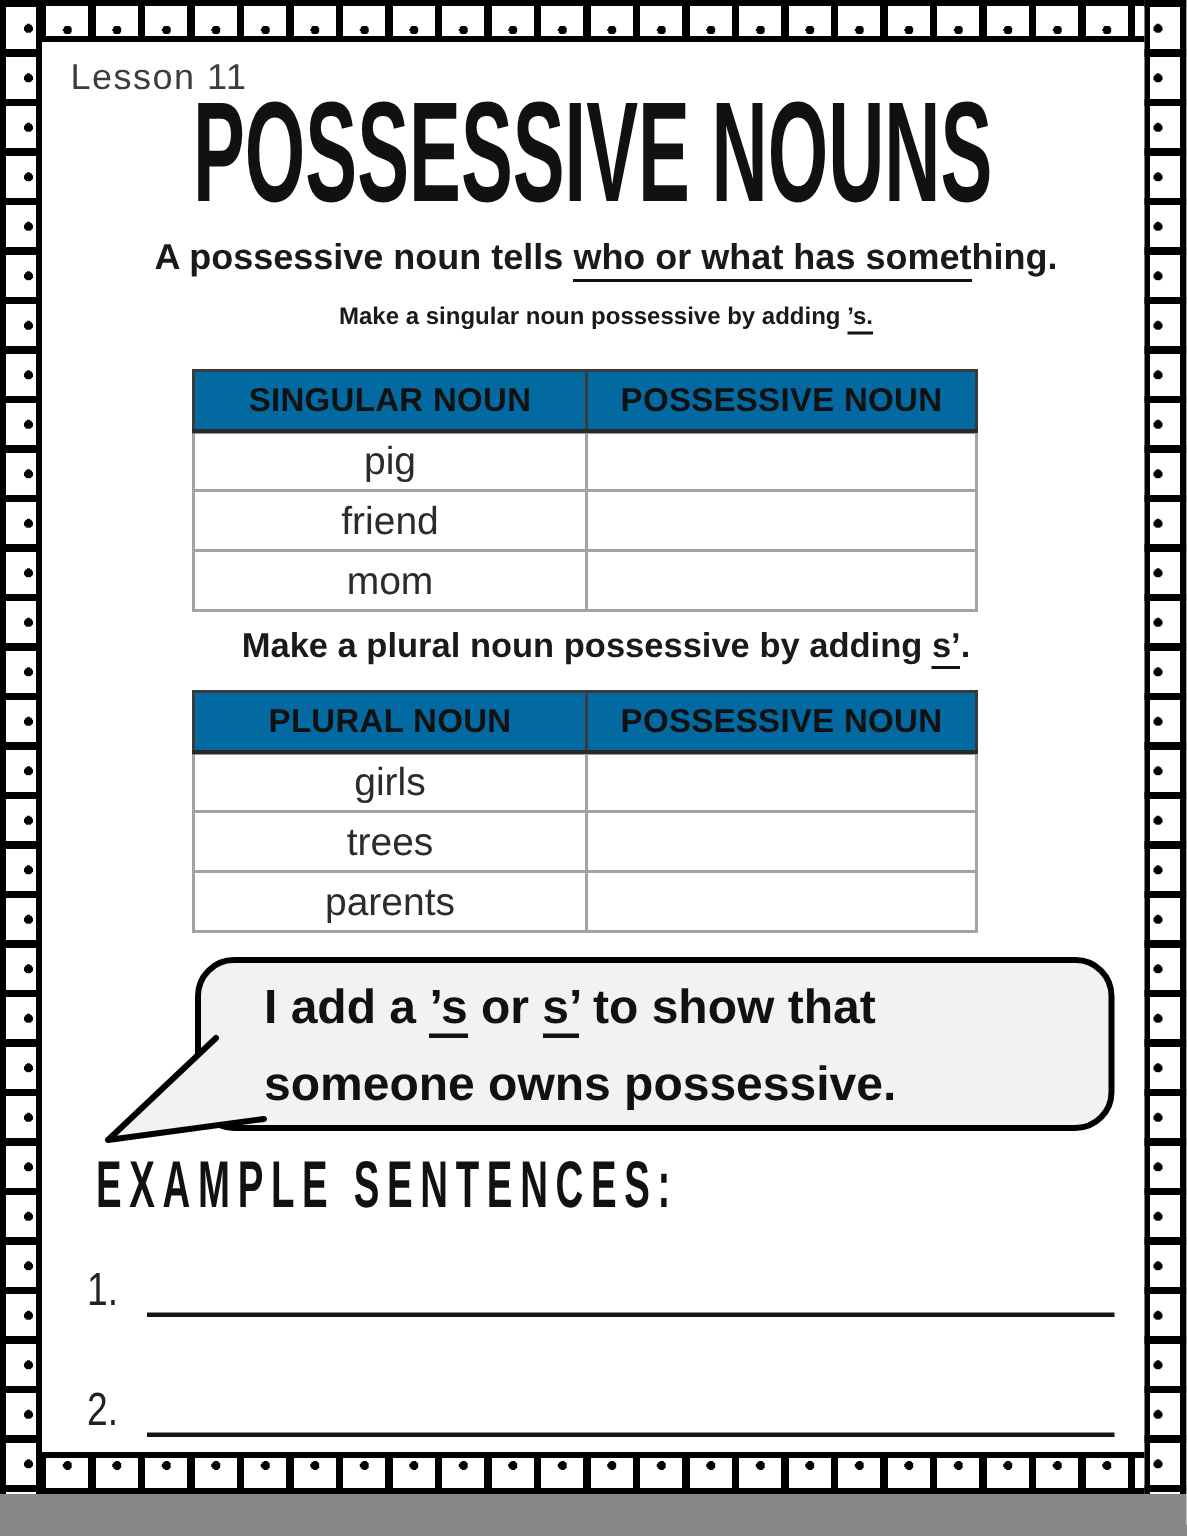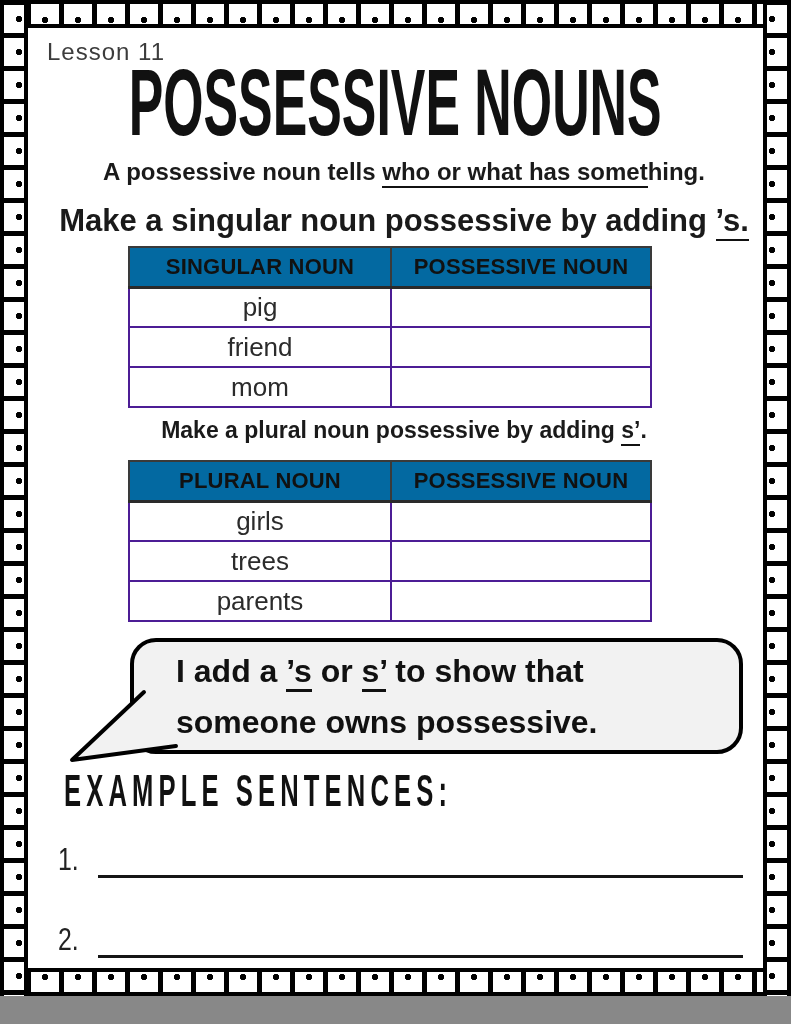--- a/index.html
+++ b/index.html
@@ -56,40 +56,40 @@
   .title-wrap { position: absolute; left: 0; right: 0; top: 48px; text-align: center; }
   .title {
     display: inline-block;
     font-size: 72px; font-weight: 700; letter-spacing: 0px; color: #111;
     transform: scale(0.72, 1.32);
     transform-origin: center top;
     white-space: nowrap;
   }
   .centerline { position: absolute; left: 0; right: 0; text-align: center; font-weight: 700; white-space: nowrap; padding-left: 17px; }
   .intro { top: 158px; font-size: 24px; }
-  .rule1 { top: 203px; font-size: 31px; }
+  .rule1 { top: 203px; font-size: 16px; }
   .rule2 { top: 417px; font-size: 23px; }
   .u { border-bottom: 2.5px solid #111; padding-bottom: 1px; }
 
   table.wtable {
     position: absolute; left: 128px; width: 524px;
     border-collapse: collapse;
     background: #fff;
   }
   .t1 { top: 246px; }
   .t2 { top: 460px; }
   .wtable th {
     background: #0369a1;
     border: 2px solid #3a3a3a;
     border-bottom: 3px solid #2a2a2a;
     font-size: 22px; font-weight: 700; color: #111;
     height: 40px; letter-spacing: 0.2px;
   }
   .wtable td {
-    border: 2px solid #4c1d95;
+    border: 2px solid #a3a3a3;
     font-size: 26px; font-weight: 400; color: #2b2b2b;
     height: 40px; text-align: center;
   }
   .wtable col.c1 { width: 262px; }
 
   .bubble {
     position: absolute; left: 130px; top: 638px; width: 613px; height: 116px;
     background: #f2f2f2;
     border: 4px solid #000;
     border-radius: 26px;

